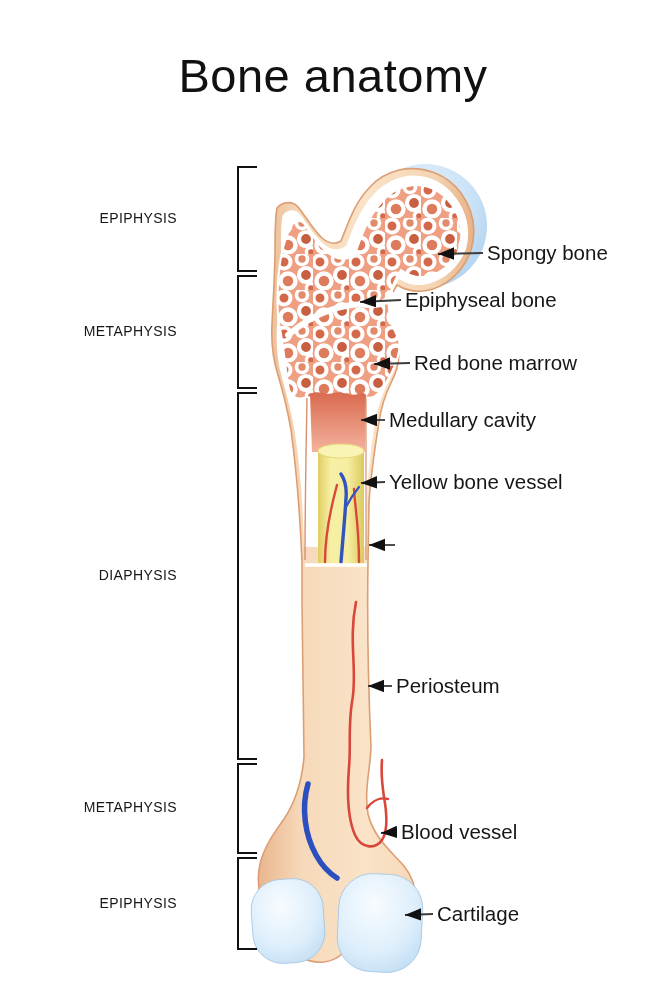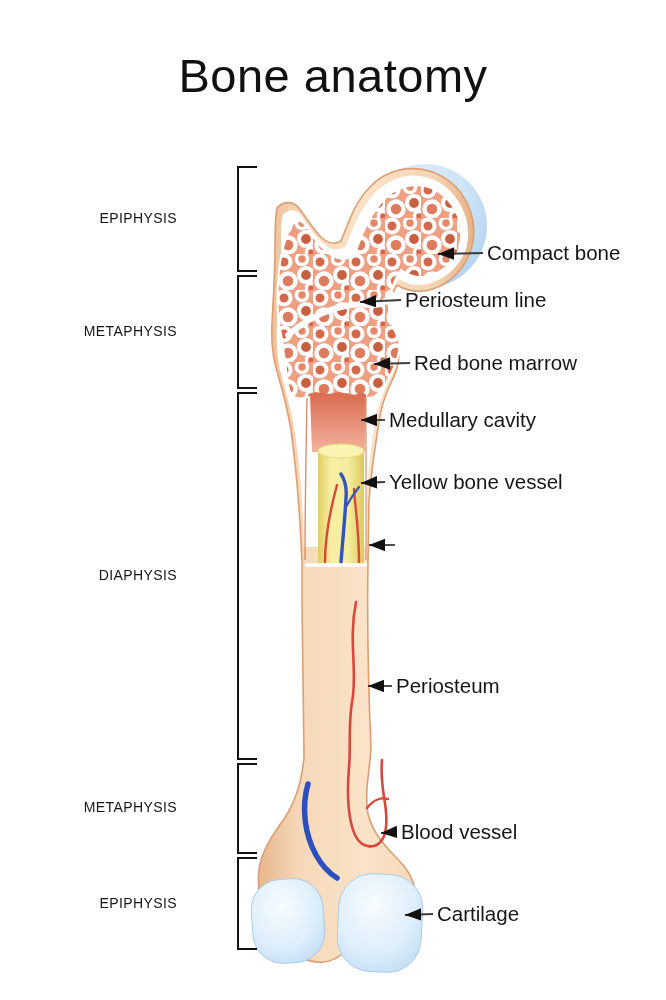--- a/index.html
+++ b/index.html
@@ -216,22 +216,22 @@
   </svg>
 
   <div class="title">Bone anatomy</div>
 
   <div class="region-label" style="top:216px">EPIPHYSIS</div>
   <div class="region-label" style="top:329px">METAPHYSIS</div>
   <div class="region-label" style="top:573px">DIAPHYSIS</div>
   <div class="region-label" style="top:805px">METAPHYSIS</div>
   <div class="region-label" style="top:901px">EPIPHYSIS</div>
 
-  <div class="callout" style="left:462px;top:251px">Compact bone</div>
-  <div class="callout" style="left:380px;top:298px">Periosteum line</div>
+  <div class="callout" style="left:462px;top:251px">Spongy bone</div>
+  <div class="callout" style="left:380px;top:298px">Epiphyseal bone</div>
   <div class="callout" style="left:389px;top:361px">Red bone marrow</div>
   <div class="callout" style="left:364px;top:418px">Medullary cavity</div>
   <div class="callout" style="left:364px;top:480px">Yellow bone vessel</div>
   <div class="callout" style="left:371px;top:684px">Periosteum</div>
   <div class="callout" style="left:376px;top:830px">Blood vessel</div>
   <div class="callout" style="left:412px;top:912px">Cartilage</div>
 
 </div>
 
 </body></html>

